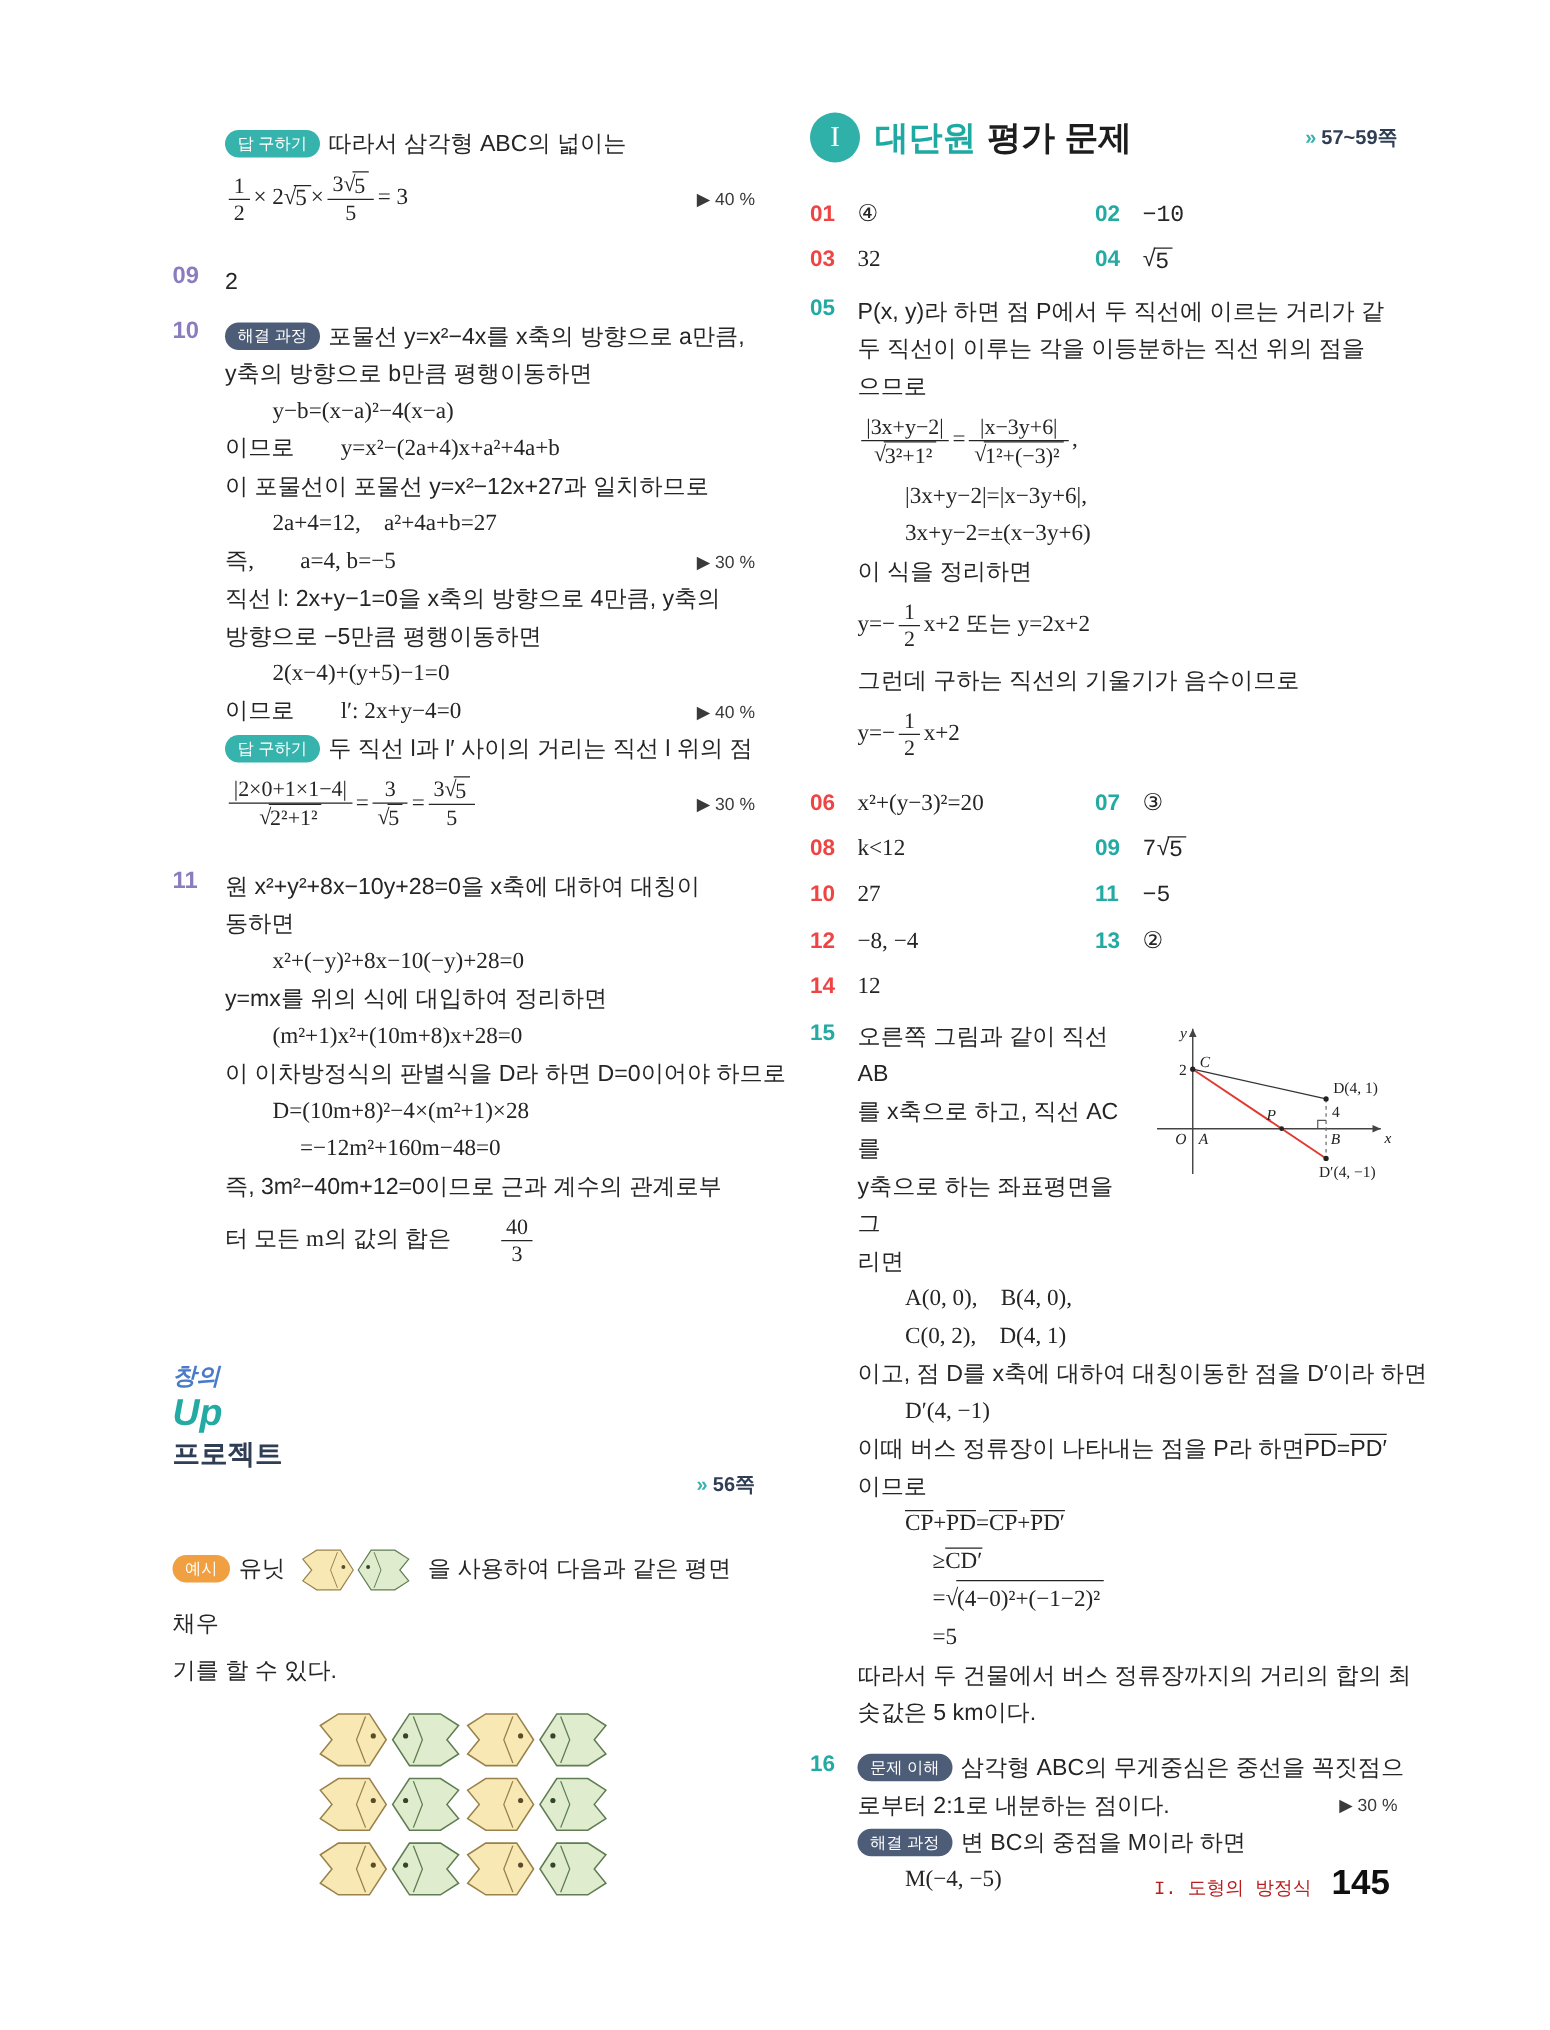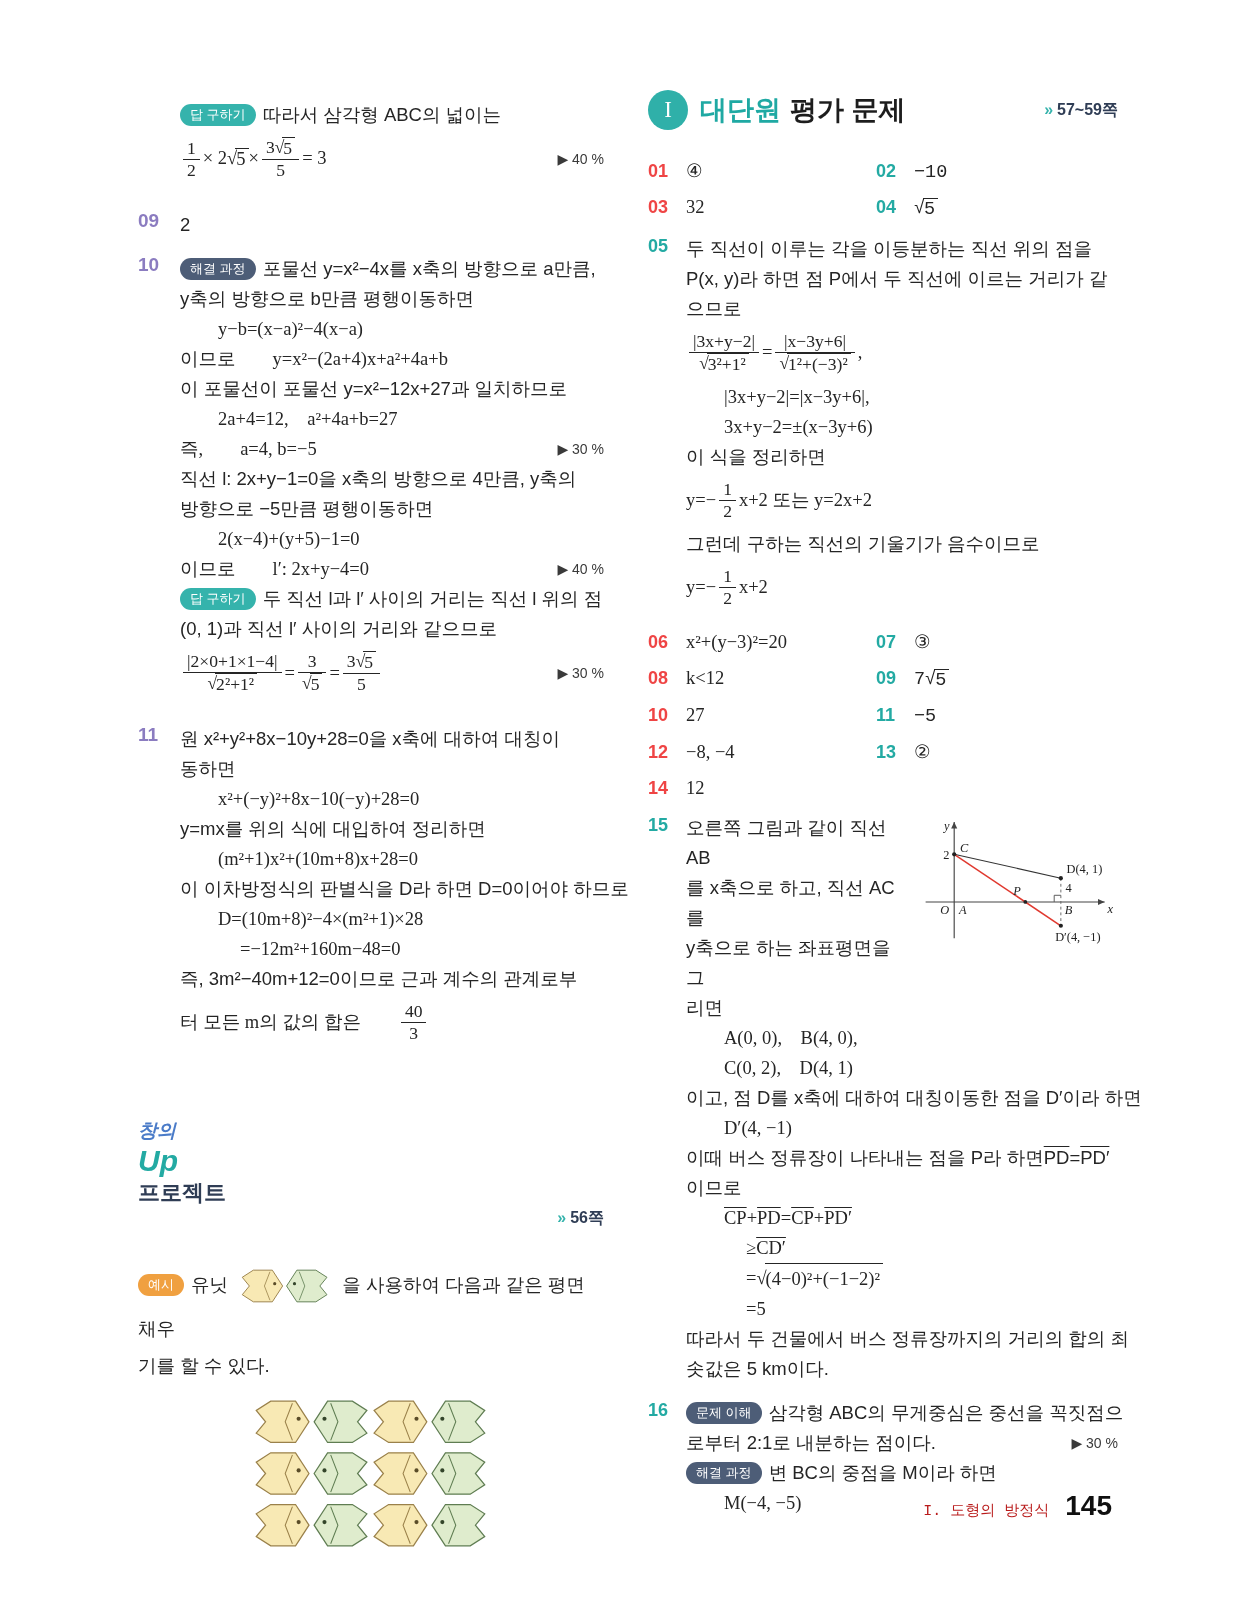--- a/index.html
+++ b/index.html
@@ -145,21 +145,20 @@
         <div class="line">직선 l: 2x+y−1=0을 x축의 방향으로 4만큼, y축의</div>
         <div class="line">방향으로 −5만큼 평행이동하면</div>
         <div class="line fline ind">2(x−4)+(y+5)−1=0</div>
         <div class="line fline">
           <span>이므로　　l′: 2x+y−4=0</span>
           <span class="pct">▶ 40 %</span>
         </div>
         <div class="line">
           <span class="badge find">답 구하기</span><span>두 직선 l과 l′ 사이의 거리는 직선 l 위의 점</span>
         </div>
-        <div class="line">(0, 1)과 직선 l′ 사이의 거리와 같으므로</div>
         <div class="richline ind fline">
           <span class="rich"><span class="frac">
                 <span class="num">|2×0+1×1−4|</span>
                 <span class="den"><span class="sqrt">
                     <span class="rad">√</span>
                     <span class="radbody">2²+1²</span>
                   </span></span>
               </span> = <span class="frac">
                 <span class="num">3</span>
                 <span class="den"><span class="sqrt">
@@ -254,22 +253,22 @@
       <span class="ano2">04</span>
       <span class="aval2"><span class="sqrt">
             <span class="rad">√</span>
             <span class="radbody">5</span>
           </span></span>
     </div>
 
     <div class="pblock">
       <div class="pno">05</div>
       <div class="pbody">
+        <div class="line">P(x, y)라 하면 점 P에서 두 직선에 이르는 거리가 같</div>
         <div class="line">두 직선이 이루는 각을 이등분하는 직선 위의 점을</div>
-        <div class="line">P(x, y)라 하면 점 P에서 두 직선에 이르는 거리가 같</div>
         <div class="line">으므로</div>
         <div class="richline ind fline">
           <span class="rich"><span class="frac">
                 <span class="num">|3x+y−2|</span>
                 <span class="den"><span class="sqrt">
                     <span class="rad">√</span>
                     <span class="radbody">3²+1²</span>
                   </span></span>
               </span> = <span class="frac">
                 <span class="num">|x−3y+6|</span>

